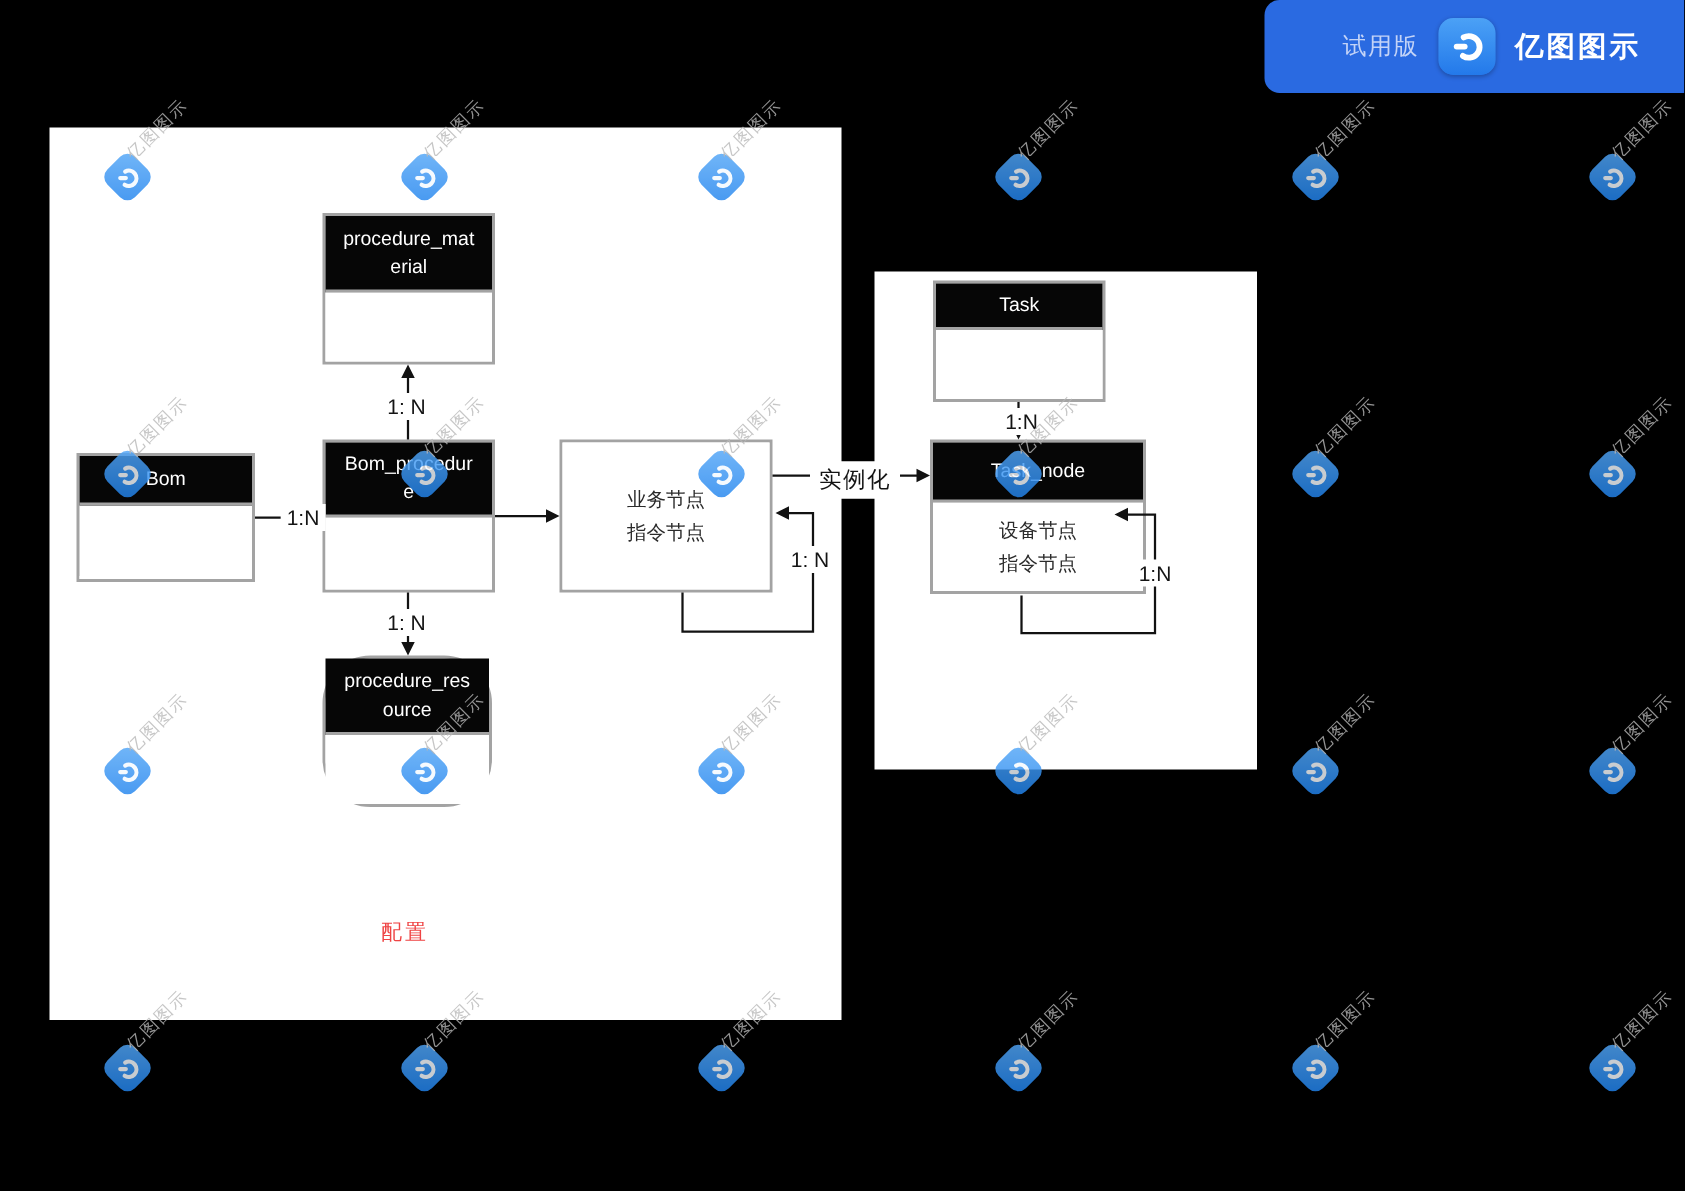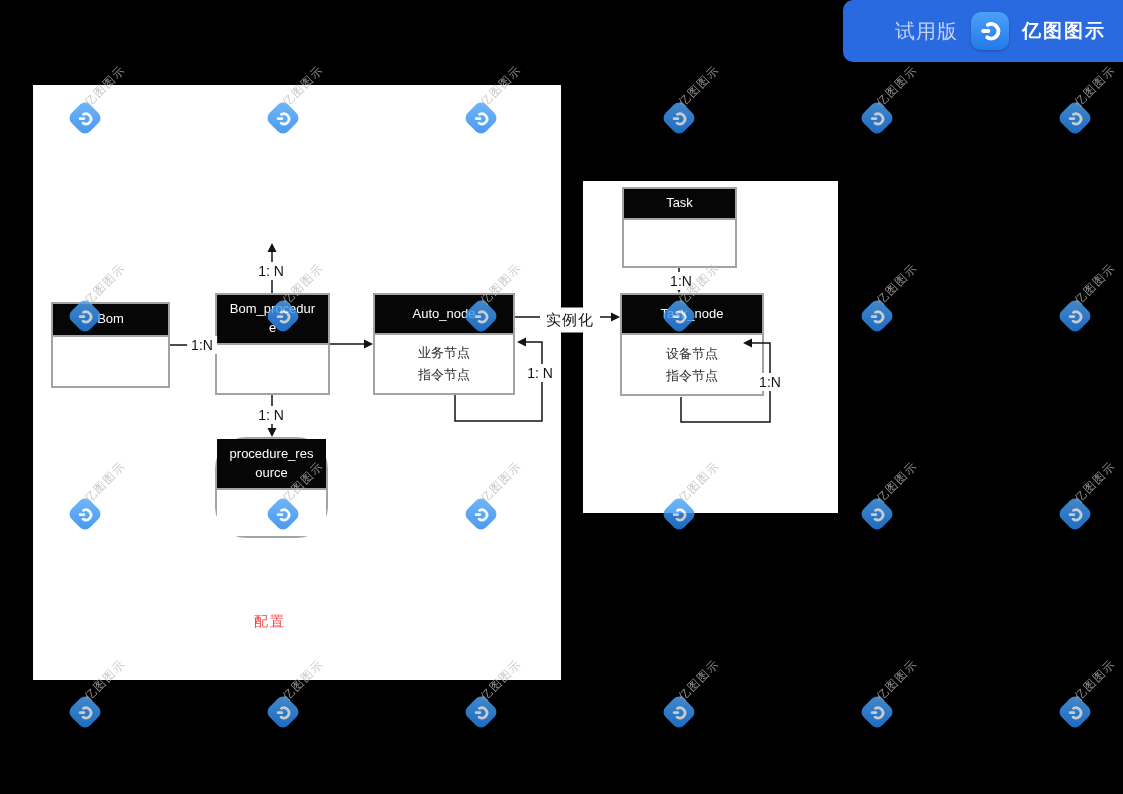--- a/index.html
+++ b/index.html
@@ -42,21 +42,21 @@
   .caption{
     position:absolute; z-index:13; transform:translate(-50%,-50%);
     color:#ef4444; font-size:14px; letter-spacing:2px; white-space:nowrap;
   }
   
   #badge{
     position:absolute; left:843px; top:0; width:280px; height:62px; z-index:40;
     background:#2a6ae1; border-radius:10px 0 0 10px;
     display:flex; align-items:center; gap:13px; padding-left:52px; box-sizing:border-box;
   }
-  .badge-trial{color:#c3d3f7; font-size:20px; letter-spacing:1px;}
+  .badge-trial{color:#c3d3f7; font-size:16px; letter-spacing:1px;}
   .badge-icon{
     width:38px; height:38px; border-radius:10px; flex:0 0 auto;
     background:linear-gradient(180deg,#4ba1f6 0%,#2379ea 100%);
     display:flex; align-items:center; justify-content:center;
     box-shadow:0 1px 3px rgba(0,0,0,.25);
   }
   .badge-icon svg{width:24px; height:24px;}
   .badge-brand{color:#fff; font-size:19px; font-weight:bold; letter-spacing:2px;}
   
   #wm-layer{position:absolute; left:0; top:0; width:1123px; height:794px; z-index:50; pointer-events:none;}
@@ -75,39 +75,42 @@
   }
 </style>
 </head>
 <body>
 
 <div id="canvas">
 
   <div class="page" id="page-left"></div>
   <div class="page" id="page-right"></div>
 
+  <div class="entity" style="left:215px;top:142px;width:115px;height:101px;">
+    <div class="entity-header" style="height:51px;">
+      <span>procedure_material</span>
+    </div>
+    <div class="entity-body"></div>
+  </div>
 
   <div class="entity" style="left:51px;top:302px;width:119px;height:86px;gap:47px;">
     <div class="entity-header" style="height:33px;">
       <span>Bom</span>
     </div>
     <div class="entity-body"></div>
   </div>
 
   <div class="entity" style="left:215px;top:293px;width:115px;height:102px;">
     <div class="entity-header" style="height:50px;">
       <span>Bom_procedure</span>
     </div>
     <div class="entity-body"></div>
   </div>
 
   <div class="entity" style="left:373px;top:293px;width:142px;height:102px;">
-    <div class="entity-header" style="height:40px;">
-      <span>Auto_node</span>
-    </div>
     <div class="entity-body">
       <span>业务节点</span>
       <span>指令节点</span>
     </div>
   </div>
 
   <div class="entity" style="left:215px;top:437px;width:113px;height:101px;border-radius:32px;">
     <div class="entity-header" style="height:51px;">
       <span>procedure_resource</span>
     </div>

